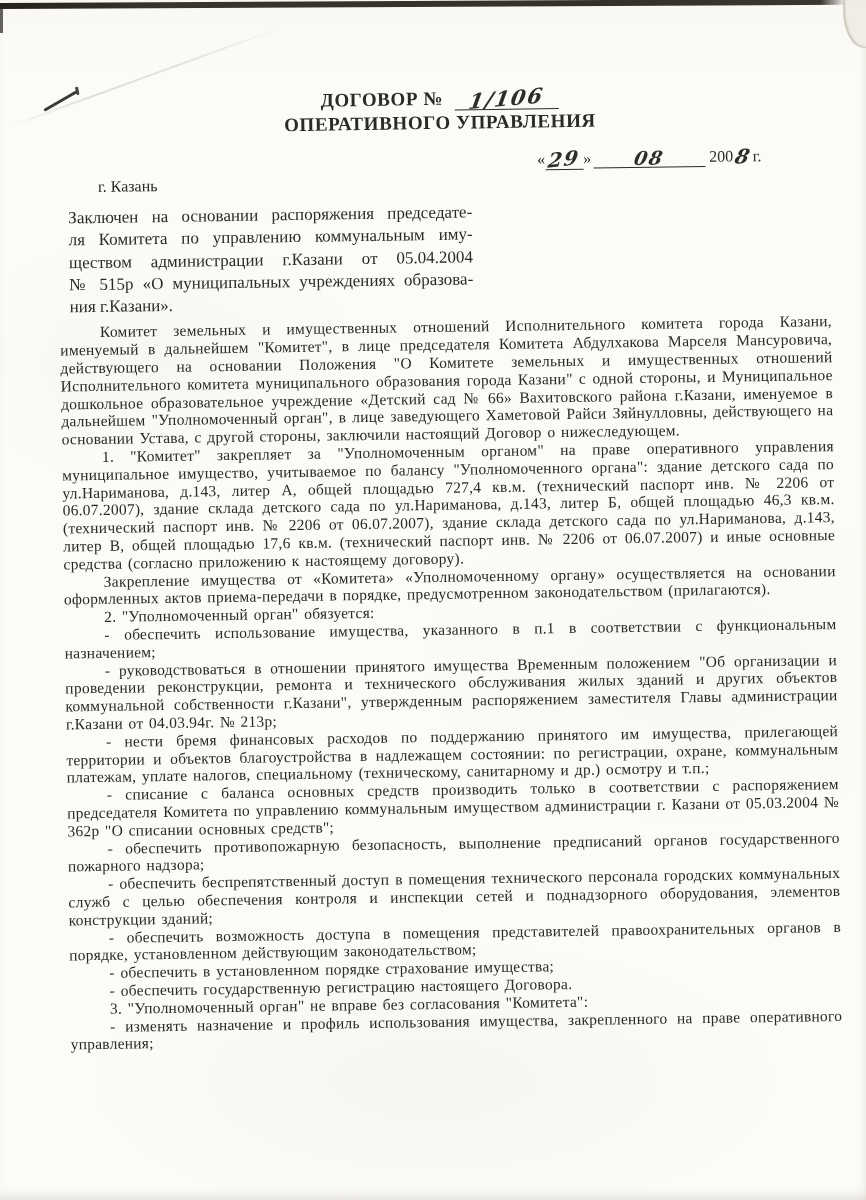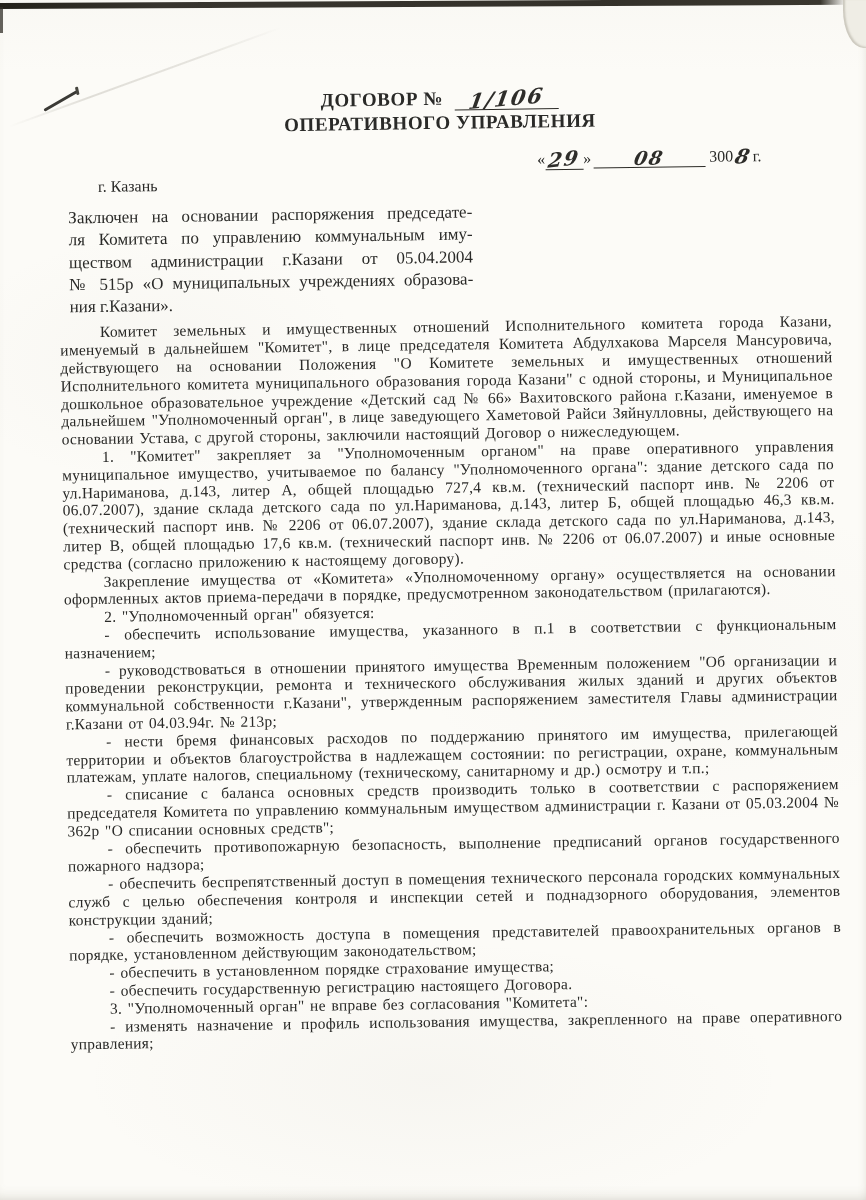--- a/index.html
+++ b/index.html
@@ -90,21 +90,21 @@
   <div class="content">
 
     <div class="title-block">
       <div class="t1">
         <span>ДОГОВОР №</span>
         <span class="u-line num"><span class="hw hw-num">1/106</span></span>
       </div>
       <div class="t2">ОПЕРАТИВНОГО УПРАВЛЕНИЯ</div>
     </div>
 
-    <div class="date-line"><span>«</span><span class="u-line day"><span class="hw hw-day">29</span></span><span>»</span><span class="u-line month"><span class="hw hw-month">08</span></span><span>300</span><span class="hw hw-year">8</span><span>г.</span></div>
+    <div class="date-line"><span>«</span><span class="u-line day"><span class="hw hw-day">29</span></span><span>»</span><span class="u-line month"><span class="hw hw-month">08</span></span><span>200</span><span class="hw hw-year">8</span><span>г.</span></div>
 
     <div class="city">г. Казань</div>
 
     <div class="basis">
       <div class="basis-line">Заключен на основании распоряжения председате-</div>
       <div class="basis-line">ля Комитета по управлению коммунальным иму-</div>
       <div class="basis-line">ществом администрации г.Казани от 05.04.2004</div>
       <div class="basis-line">№ 515р «О муниципальных учреждениях образова-</div>
       <div class="basis-line last">ния г.Казани».</div>
     </div>

